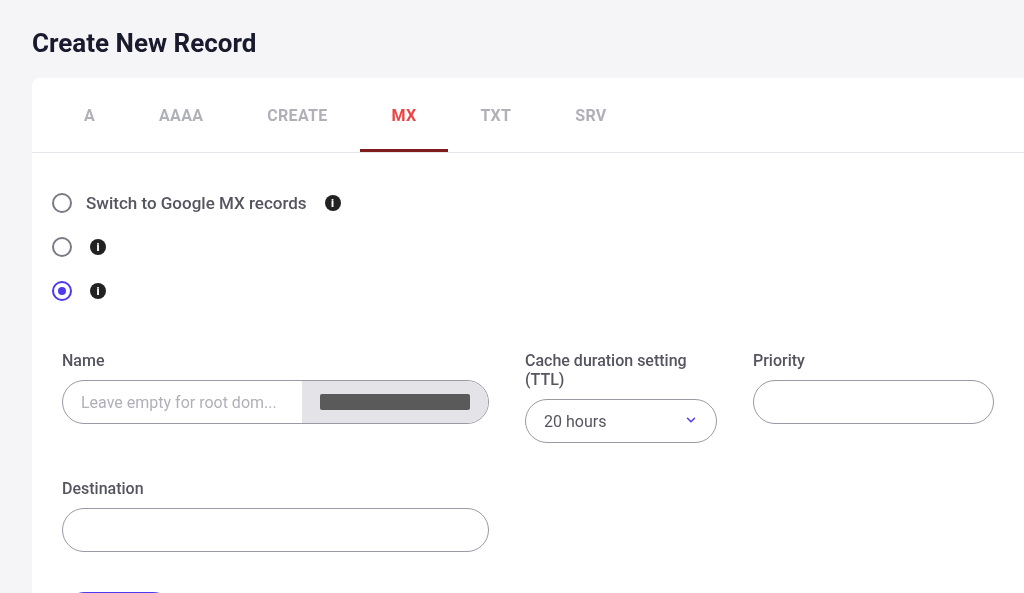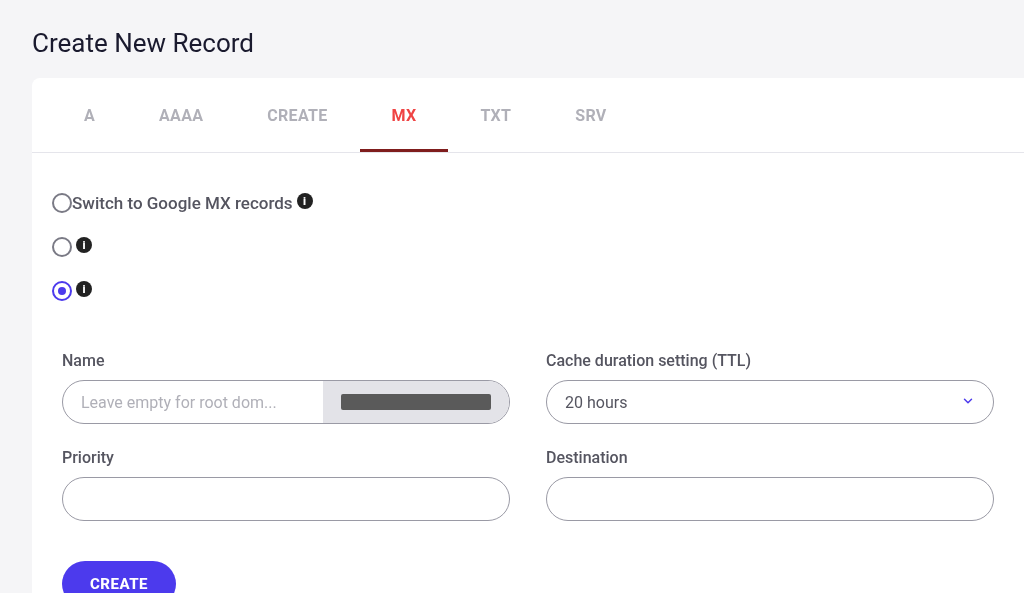--- a/index.html
+++ b/index.html
@@ -1,19 +1,19 @@
 <!DOCTYPE html>
 <html><head>
   <meta charset="utf-8">
   <style>
     * { box-sizing: border-box; margin: 0; padding: 0; font-family: -apple-system, BlinkMacSystemFont, 'Segoe UI', Roboto, Helvetica, Arial, sans-serif; }
     body { background: #f5f5f7; width: 1024px; height: 593px; overflow: hidden; }
     .page-title {
       font-size: 26px;
-      font-weight: 400;
+      font-weight: 700;
       color: #1a1a2e;
       padding: 28px 0 20px 32px;
     }
     .card {
       background: #fff;
       margin-left: 32px;
       border-top-left-radius: 8px;
       min-height: 520px;
     }
     .tabs {
@@ -32,21 +32,22 @@
     }
     .tab.active {
       color: #ef4444;
       border-bottom: 3px solid #7f1d1d;
     }
     .options {
       padding: 28px 20px 10px 20px;
     }
     .radio-row {
       display: flex;
-      align-items: flex-start;
+      align-items: center;
+      gap: 14px;
       padding: 12px 0;
       cursor: pointer;
     }
     .radio-outer {
       width: 20px;
       height: 20px;
       border: 2px solid #7a7a85;
       border-radius: 50%;
       display: flex;
       align-items: center;
@@ -77,22 +78,22 @@
       height: 16px;
       background: #222;
       color: #fff;
       border-radius: 50%;
       font-size: 11px;
       font-weight: 900;
       margin-left: 4px;
     }
     .form-grid {
       display: grid;
-      grid-template-columns: 1fr 1fr;
-      gap: 24px 36px;
+      grid-template-columns: 1fr 1fr 1fr;
+      gap: 36px 36px;
       padding: 28px 30px 20px 30px;
     }
     .form-field { display: flex; flex-direction: column; gap: 10px; }
     .field-label {
       font-size: 16px;
       color: #555560;
       font-weight: 500;
     }
     .input-wrap {
       display: flex;

